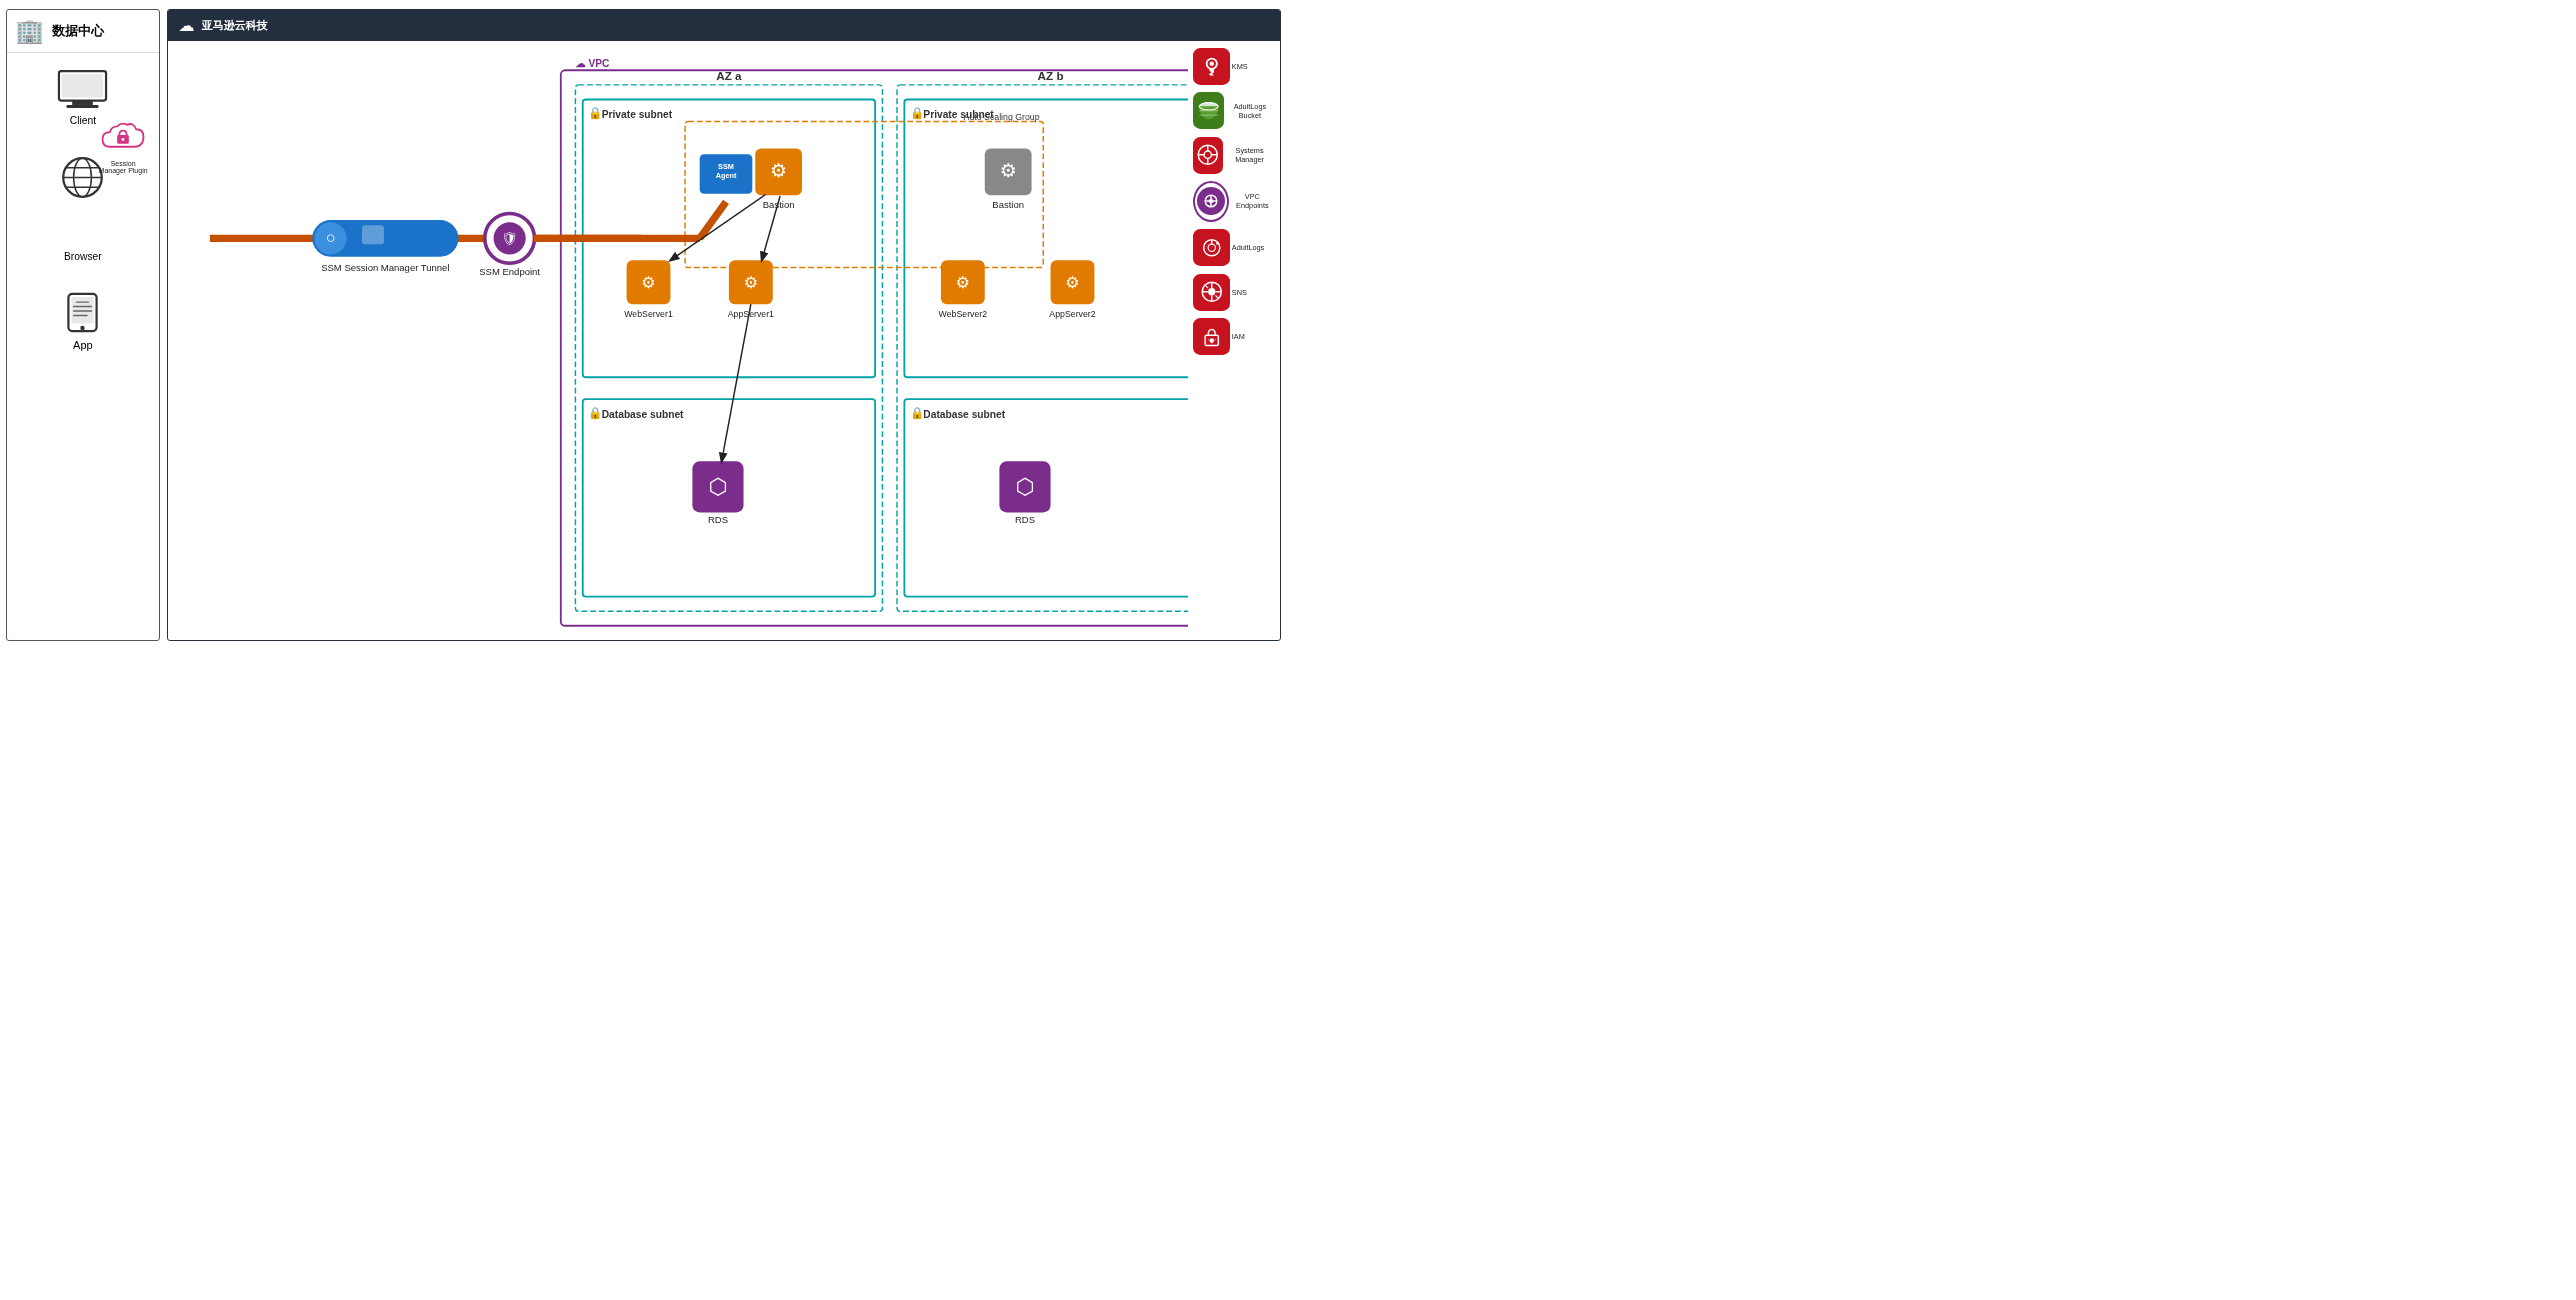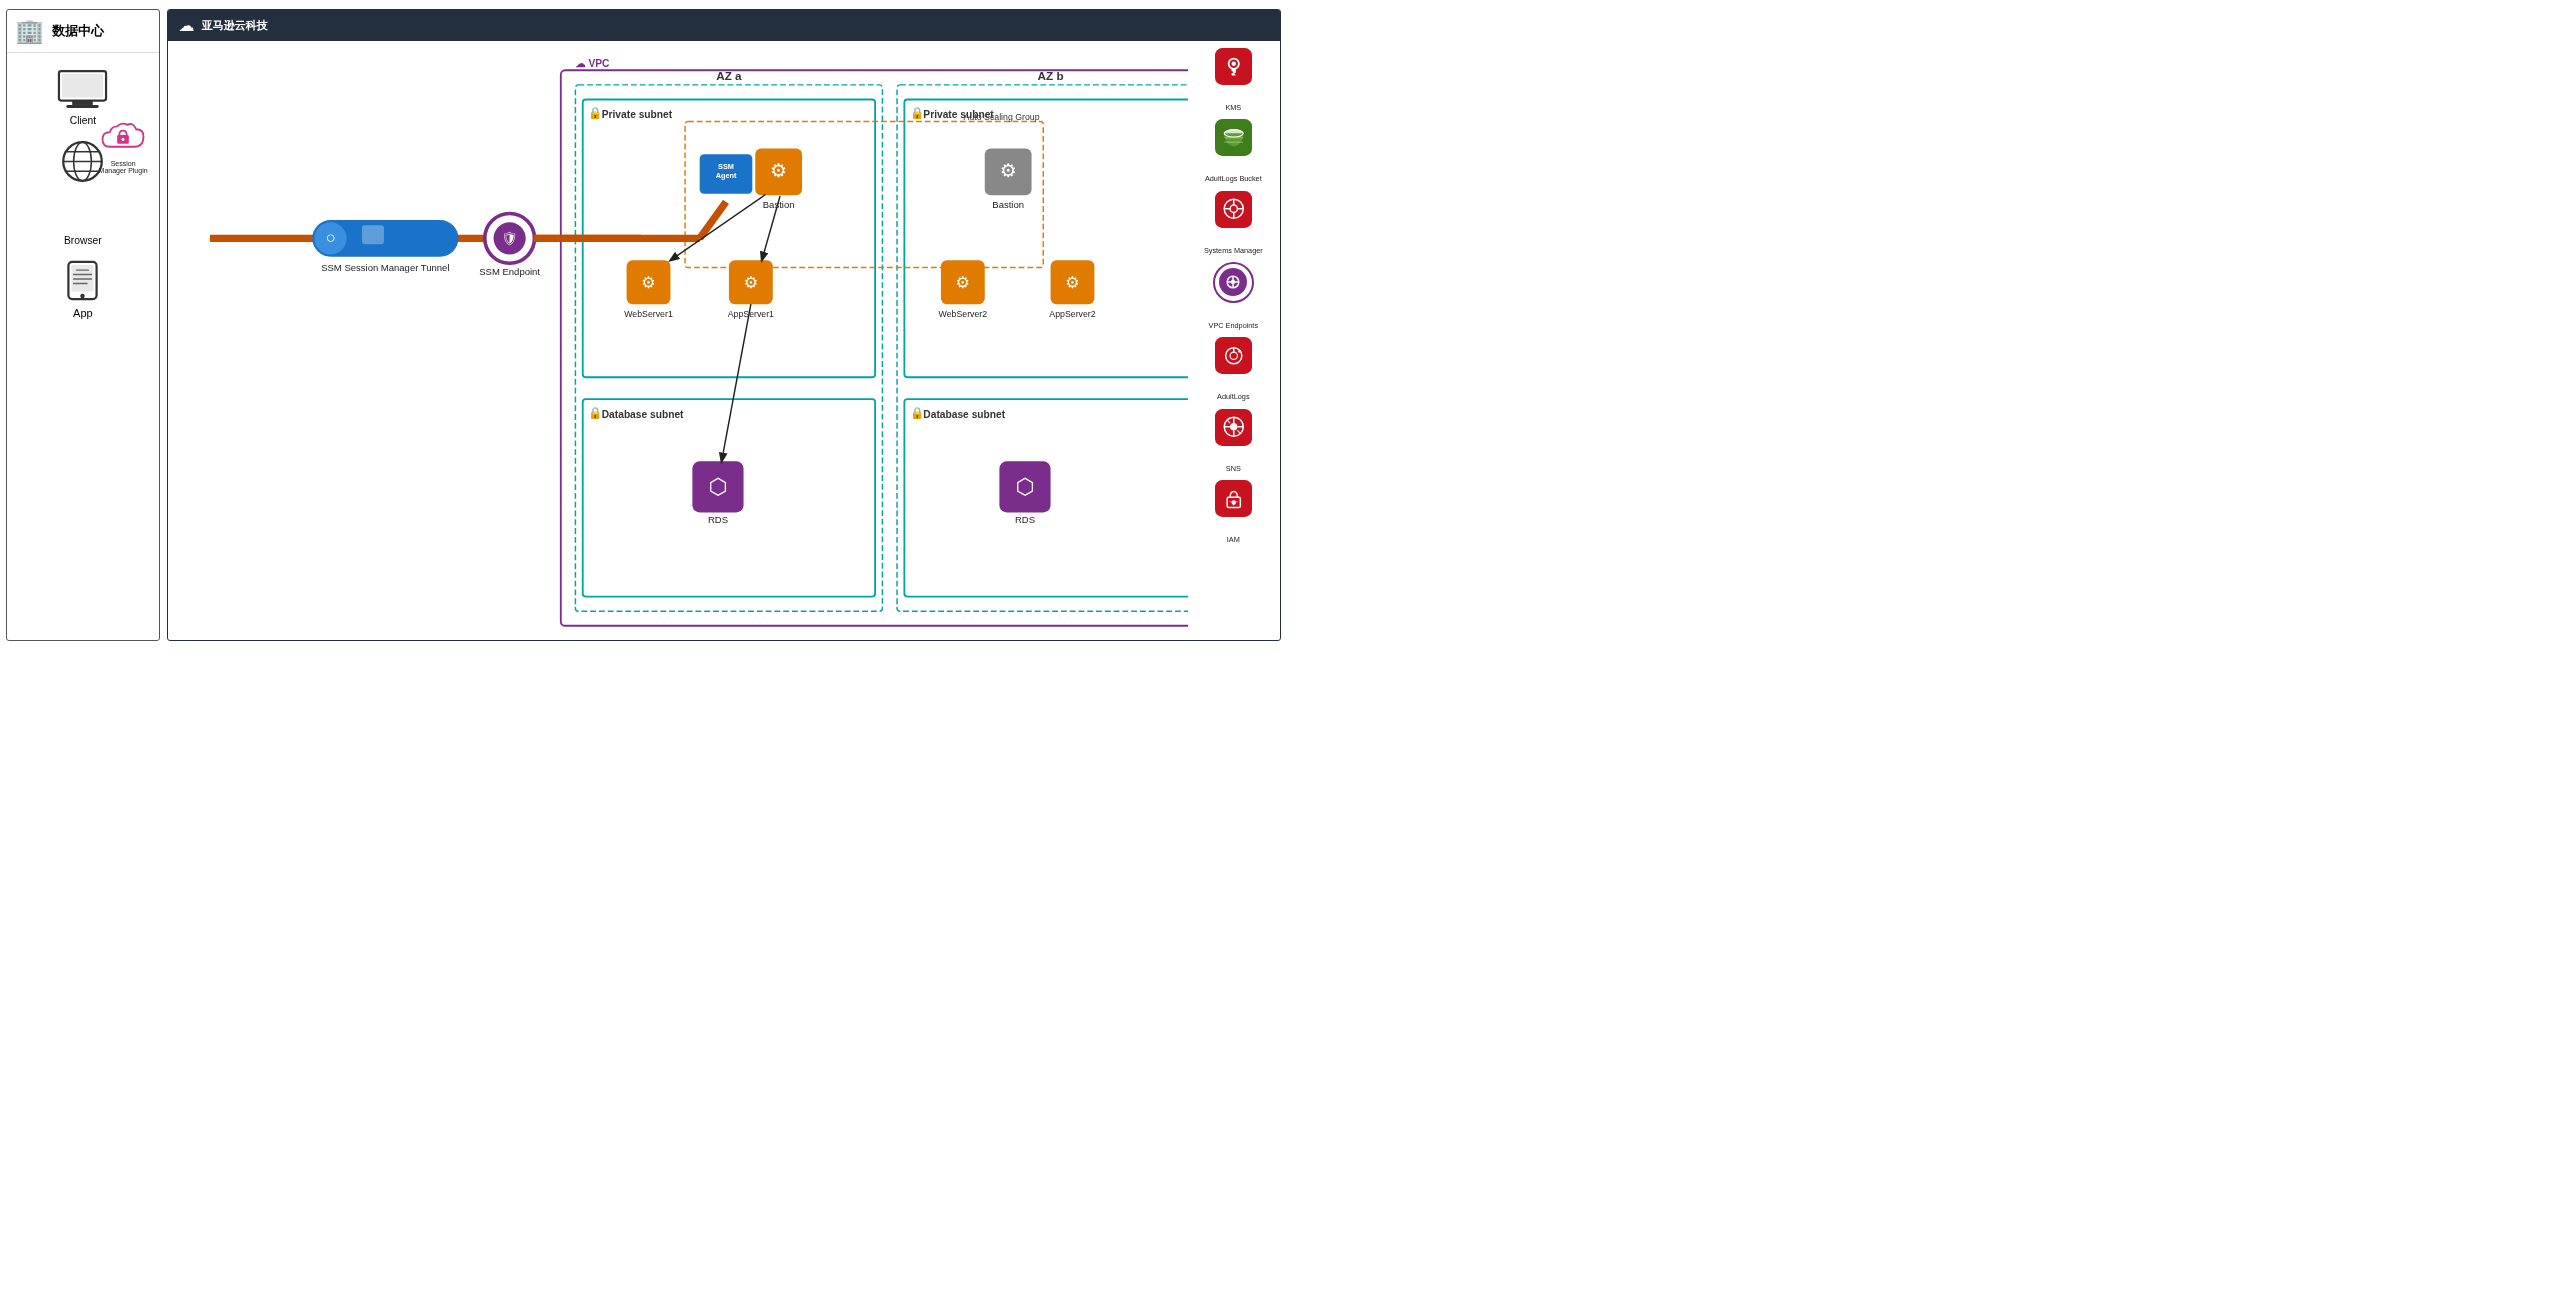--- a/index.html
+++ b/index.html
@@ -87,23 +87,23 @@
       right: 5.9px;
       top: 7.3px;
       width: 81px;
       display: flex;
       flex-direction: column;
       gap: 7.3px;
     }
 
     .svc-item {
       display: flex;
-      flex-direction: column;
-      align-items: center;
-      gap: 18px;
+      flex-direction: row;
+      align-items: center;
+      gap: 2px;
     }
 
     .svc-label {
       font-size: 7.3px;
       color: #222;
       text-align: center;
     }
 
     .svc-icon {
       border-radius: 7.3px;
@@ -120,21 +120,21 @@
 <body>
 
 <div class="outer">
 
   <div class="left-panel">
     <div class="left-panel-header">
       <span style="font-size:23.5px;">🏢</span>
       <span style="font-size:13px;font-weight:bold;text-align:center;">数据中心</span>
     </div>
 
-    <div style="position:relative; flex:1; display:flex; flex-direction:column; align-items:center; padding-top:14.7px; gap:0;">
+    <div style="position:relative; flex:1; display:flex; flex-direction:column; align-items:center; padding-top:14.7px; gap:16px;">
 
       <div class="dc-item" style="margin-bottom:13.2px;">
         <svg width="53" height="43" viewBox="0 0 72 58">
           <rect x="4" y="4" width="64" height="40" rx="3" fill="none" stroke="#333" stroke-width="3"></rect>
           <rect x="22" y="44" width="28" height="6" fill="#333"></rect>
           <rect x="14" y="50" width="44" height="4" rx="2" fill="#333"></rect>
           <rect x="8" y="8" width="56" height="32" rx="2" fill="#e8e8e8"></rect>
         </svg>
         <span style="font-size:10.3px;">Client</span>
       </div>

